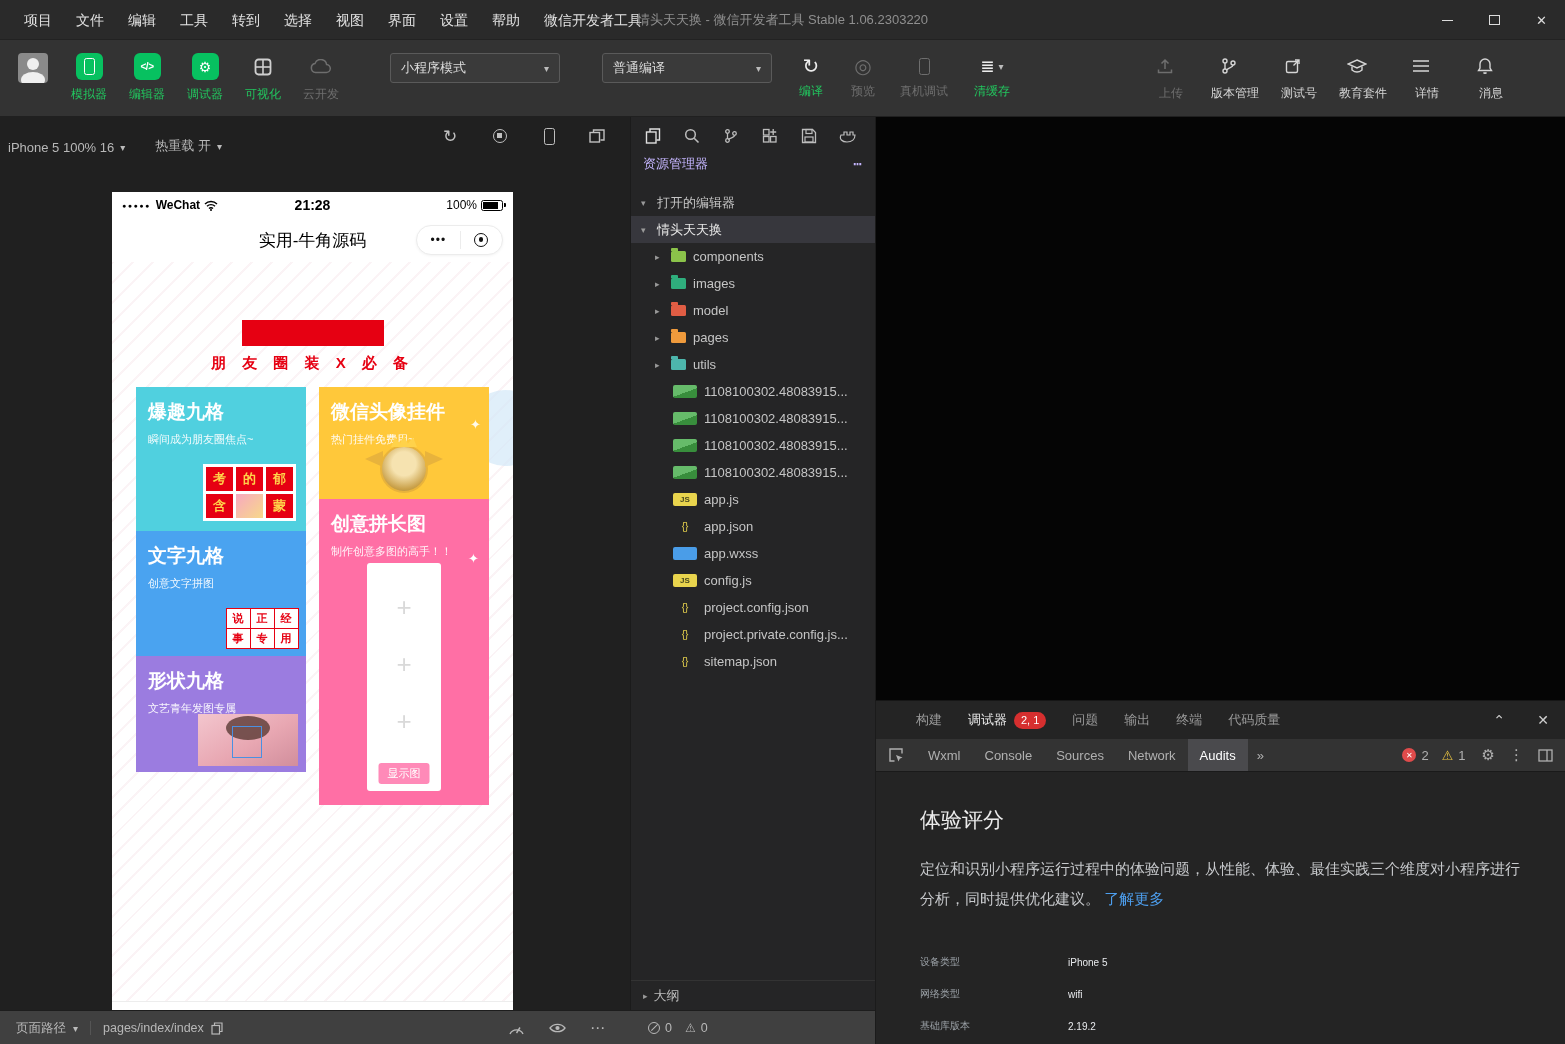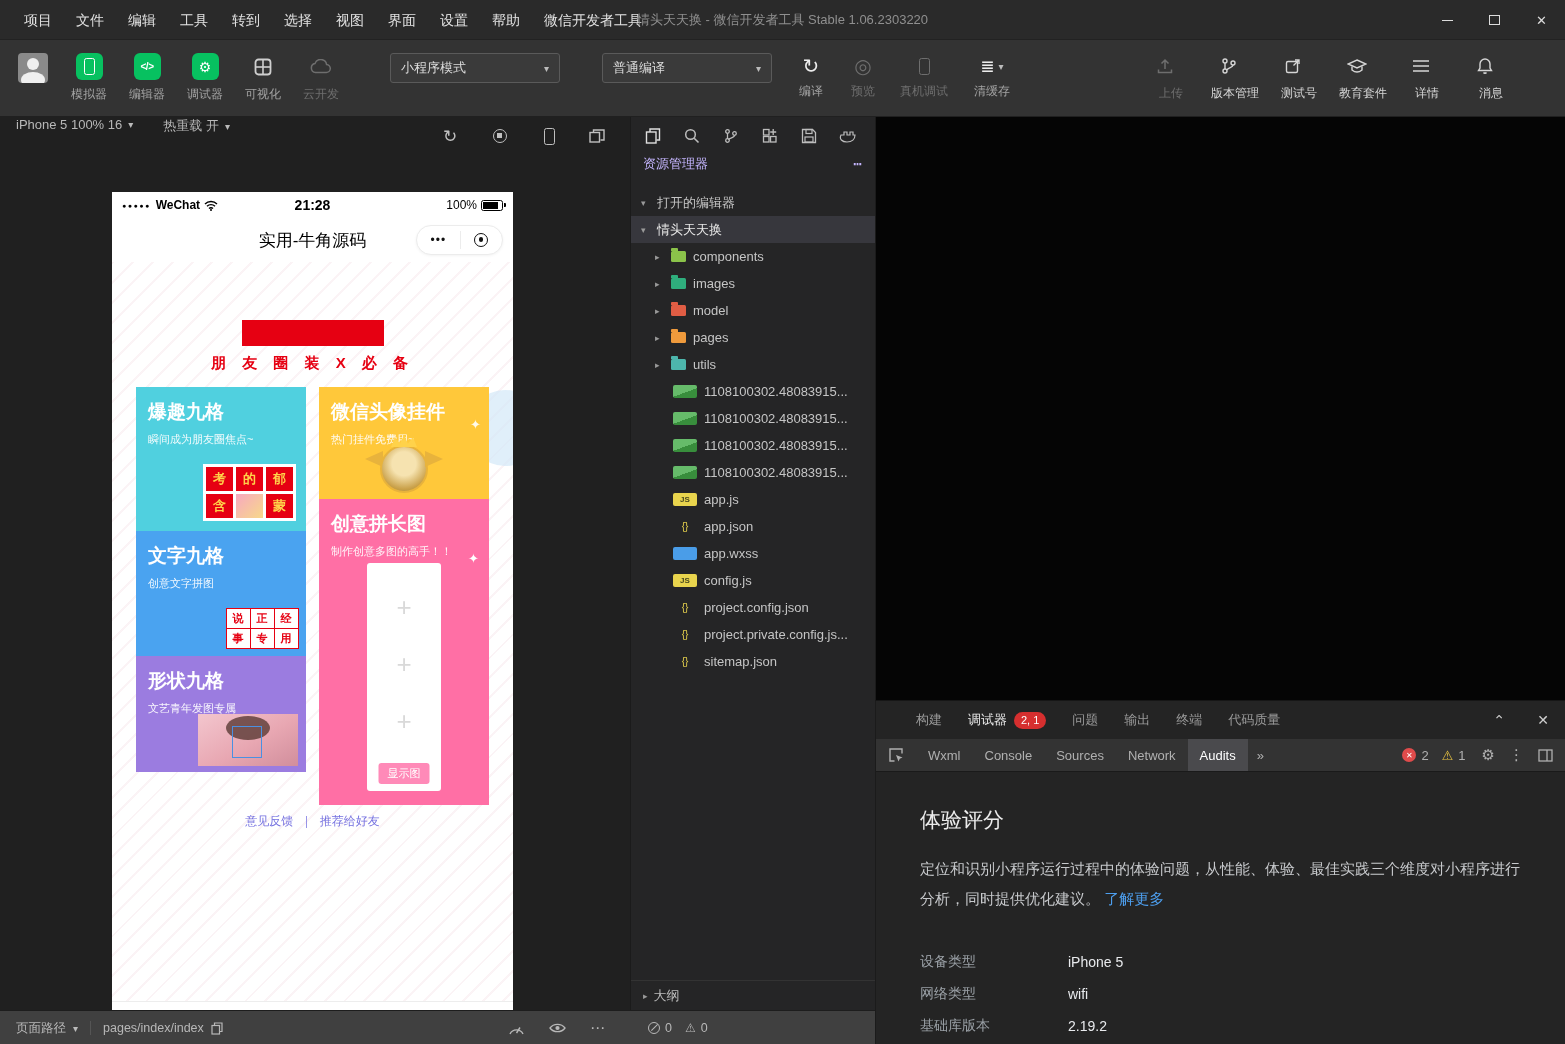--- a/index.html
+++ b/index.html
@@ -24,40 +24,40 @@
   
   .toolbar { position:absolute; left:0; top:40px; width:100%; height:77px; background:#333; border-bottom:1px solid #202020; display:flex; align-items:flex-start; padding-top:13px; }
   .avatar { width:30px; height:30px; margin-left:18px; border-radius:4px; background:#8a8a8a; position:relative; overflow:hidden; flex:none; }
   .avatar::before { content:""; position:absolute; left:9px; top:5px; width:12px; height:12px; border-radius:50%; background:#efefef; }
   .avatar::after { content:""; position:absolute; left:3px; top:19px; width:24px; height:16px; border-radius:50%; background:#efefef; }
   .tbtn { width:58px; display:flex; flex-direction:column; align-items:center; gap:6px; flex:none; }
   .tools { display:flex; margin-left:12px; }
   .tool-ico { width:27px; height:27px; border-radius:6px; background:#07c160; color:#fff; display:flex; align-items:center; justify-content:center; font-size:14px; }
   .tool-ico.plain { background:transparent; }
   .tool-ico.dim { background:transparent; color:#777; font-size:22px; }
-  .tlabel { font-size:12px; color:#a3a3a3; white-space:nowrap; }
+  .tlabel { font-size:12px; color:#22c55e; white-space:nowrap; }
   .tlabel.dim { color:#6e6e6e; }
   .phone-glyph { width:11px; height:17px; border:1.6px solid #fff; border-radius:2.5px; }
   .code-glyph { font-size:10px; font-weight:700; letter-spacing:-0.5px; }
   .select { height:30px; width:170px; background:#3a3a3a; border:1px solid #5a5a5a; border-radius:3px; display:flex; align-items:center; justify-content:space-between; padding:0 10px; color:#ddd; font-size:13px; flex:none; }
   .sel-mode { margin-left:40px; } .sel-compile { margin-left:42px; }
   .caret { font-size:10px; color:#bbb; }
   .abtn { width:46px; display:flex; flex-direction:column; align-items:center; gap:4px; flex:none; }
   .abtn.wide { width:64px; } .abtn.mid { width:60px; }
   .a-ico { height:26px; display:flex; align-items:center; justify-content:center; color:#ececec; font-size:20px; }
   .a-ico.dim, .dimc { color:#6e6e6e; }
   .right-tools { margin-left:auto; display:flex; padding-right:48px; }
   .rbtn { width:64px; display:flex; flex-direction:column; align-items:center; gap:6px; color:#d6d6d6; flex:none; }
   .rbtn .r-ico { height:26px; display:flex; align-items:center; justify-content:center; }
   .rbtn.dim { color:#6e6e6e; }
   .rbtn .tlabel { color:inherit;margin-left:12px; }
 
   
   .simpane { position:absolute; left:0; top:117px; width:630px; bottom:34px; background:#202020; }
-  .simbar { position:absolute; left:0; top:0; right:0; height:38px; display:flex; align-items:flex-start; gap:6px; padding-left:16px; color:#b8b8b8; font-size:13px; }
+  .simbar { position:absolute; left:0; top:0; right:0; height:38px; display:flex; align-items:flex-end; gap:6px; padding-left:8px; color:#b8b8b8; font-size:13px; }
   .simbar .grp { display:flex; align-items:center; gap:6px; margin-right:24px; }
   .s-ico { position:absolute; top:7px; width:24px; height:24px; display:flex; align-items:center; justify-content:center; color:#c0c0c0; font-size:17px; }
   .stop-glyph { width:14px; height:14px; border:1.6px solid #c0c0c0; border-radius:50%; position:relative; }
   .stop-glyph::after { content:""; position:absolute; left:3.2px; top:3.2px; width:5px; height:5px; background:#c0c0c0; }
   .sphone-glyph { width:11px; height:17px; border:1.6px solid #c0c0c0; border-radius:2.5px; }
 
   
   .phone { position:absolute; left:112px; top:75px; width:401px; height:865px; background:#fff; color:#000; overflow:hidden; }
   .p-status { height:26px; display:flex; align-items:center; padding:0 10px; position:relative; font-size:12px; }
   .sig { font-size:7px; letter-spacing:1.5px; }
@@ -158,21 +158,21 @@
   .errdot { width:14px; height:14px; border-radius:50%; background:#e04b4b; color:#fff; font-size:8px; display:flex; align-items:center; justify-content:center; }
   .warnglyph { color:#e9c341; font-size:13px; margin-left:8px; }
   .dg-gear { margin-left:16px; font-size:15px; color:#b0b0b0; }
   .dg-dots { margin-left:14px; font-size:15px; }
   .dg-panes { margin-left:14px; }
   .dg-body { padding:34px 44px 0; color:#cfd0d2; }
   .au-title { font-size:21px; font-weight:500; color:#ececec; }
   .au-desc { margin-top:20px; font-size:15px; line-height:2.0; max-width:600px; color:#c7c9cc; }
   .au-link { color:#4d9fef; }
   .au-table { margin-top:32px; }
-  .arow { display:flex; align-items:center; height:32px; font-size:14px; }
+  .arow { display:flex; align-items:center; height:32px; font-size:10px; }
   .alabel { width:148px; color:#9aa0a6; }
   .aval { color:#e8eaed; }
 
   
   .statusbar { position:absolute; left:0; top:1010px; width:875px; height:34px; background:#404040; border-top:1px solid #1d1d1d; color:#b8b8b8; font-size:12.5px; }
   .sb-left { position:absolute; left:16px; top:0; height:34px; display:flex; align-items:center; gap:7px; }
   .sb-div { width:1px; height:14px; background:#555; margin:0 5px; }
   .sb-tools { position:absolute; left:508px; top:0; height:34px; display:flex; align-items:center; gap:24px; }
   .sb-problems { position:absolute; left:648px; top:0; height:34px; display:flex; align-items:center; gap:5px; }
   .slash-ico { width:12px; height:12px; border:1.3px solid #b8b8b8; border-radius:50%; position:relative; }
@@ -451,25 +451,20 @@
             <div class="strip">
               <span class="plusg">+</span>
               <span class="plusg">+</span>
               <span class="plusg">+</span>
               <span class="strip-label">显示图</span>
             </div>
           </div>
         </div>
       </div>
 
-      <div class="p-links">
-        <span>意见反馈</span>
-        <span>｜</span>
-        <span>推荐给好友</span>
-      </div>
     </div>
 
     <div class="p-tabs">
       <div class="p-tab active">
         <svg width="22" height="20" viewBox="0 0 22 20">
             <path d="M4 16 C2 8 8 2 18 3 C19 12 13 18 6 16 Z" fill="none" stroke="#07c160" stroke-width="1.7"></path>
             <path d="M5 17 C8 11 12 8 16 6" fill="none" stroke="#07c160" stroke-width="1.5"></path>
           </svg>
         <span>首页</span>
       </div>

